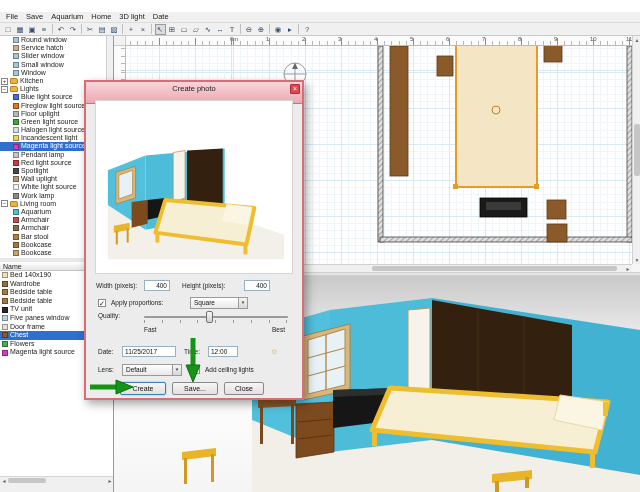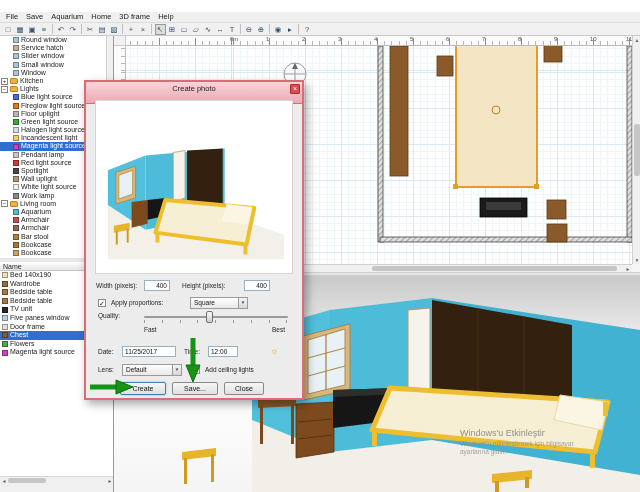--- a/index.html
+++ b/index.html
@@ -82,21 +82,21 @@
 .dbtn{position:absolute;top:286px;height:13px;background:linear-gradient(#f6f6f6,#e0e0e0);border:1px solid #8a8a8a;border-radius:2px;font-size:7px;line-height:11px;text-align:center;color:#111;}
 .dbtn.primary{border-color:#3c7fb1;box-shadow:0 0 2px #7ab8e8;}
 .arrowsvg{position:absolute;z-index:60;}
 </style>
 </head>
 <body>
 
 <div id="app">
 
 
-  <div class="menubar" id="menubar"><span class="mitem">File</span><span class="mitem">Save</span><span class="mitem">Aquarium</span><span class="mitem">Home</span><span class="mitem">3D frame</span><span class="mitem">Help</span></div>
+  <div class="menubar" id="menubar"><span class="mitem">File</span><span class="mitem">Save</span><span class="mitem">Aquarium</span><span class="mitem">Home</span><span class="mitem">3D light</span><span class="mitem">Date</span></div>
 
   <div class="toolbar" id="toolbar">
       <span class="tool">□</span>
       <span class="tool">▦</span>
       <span class="tool">▣</span>
       <span class="tool">≡</span>
       <span class="tsep"></span>
       <span class="tool">↶</span>
       <span class="tool">↷</span>
       <span class="tsep"></span>
@@ -418,27 +418,20 @@
         <rect x="70" y="182" width="3" height="26" fill="#d09a20"></rect>
         <rect x="97" y="178" width="3" height="28" fill="#d09a20"></rect>
       </g>
 
       <g>
         <polygon points="378,198 418,194 418,203 378,207" fill="#e8b42a"></polygon>
         <rect x="381" y="205" width="4" height="11" fill="#d09a20"></rect>
         <rect x="411" y="201" width="4" height="11" fill="#d09a20"></rect>
       </g>
     </svg>
-    <div class="watermark">
-      <div class="wm1">Windows'u Etkinleştir</div>
-      <div class="wm2">
-        <div>Windows'u etkinleştirmek için bilgisayar</div>
-        <div>ayarlarına gidin.</div>
-      </div>
-    </div>
   </div>
 
   <div class="dialog">
     <div class="dtitle">
       <span>Create photo</span>
       <span class="dclose">×</span>
     </div>
     <div class="dbody">
       <div class="preview">
         <svg viewBox="0 0 198 174">

